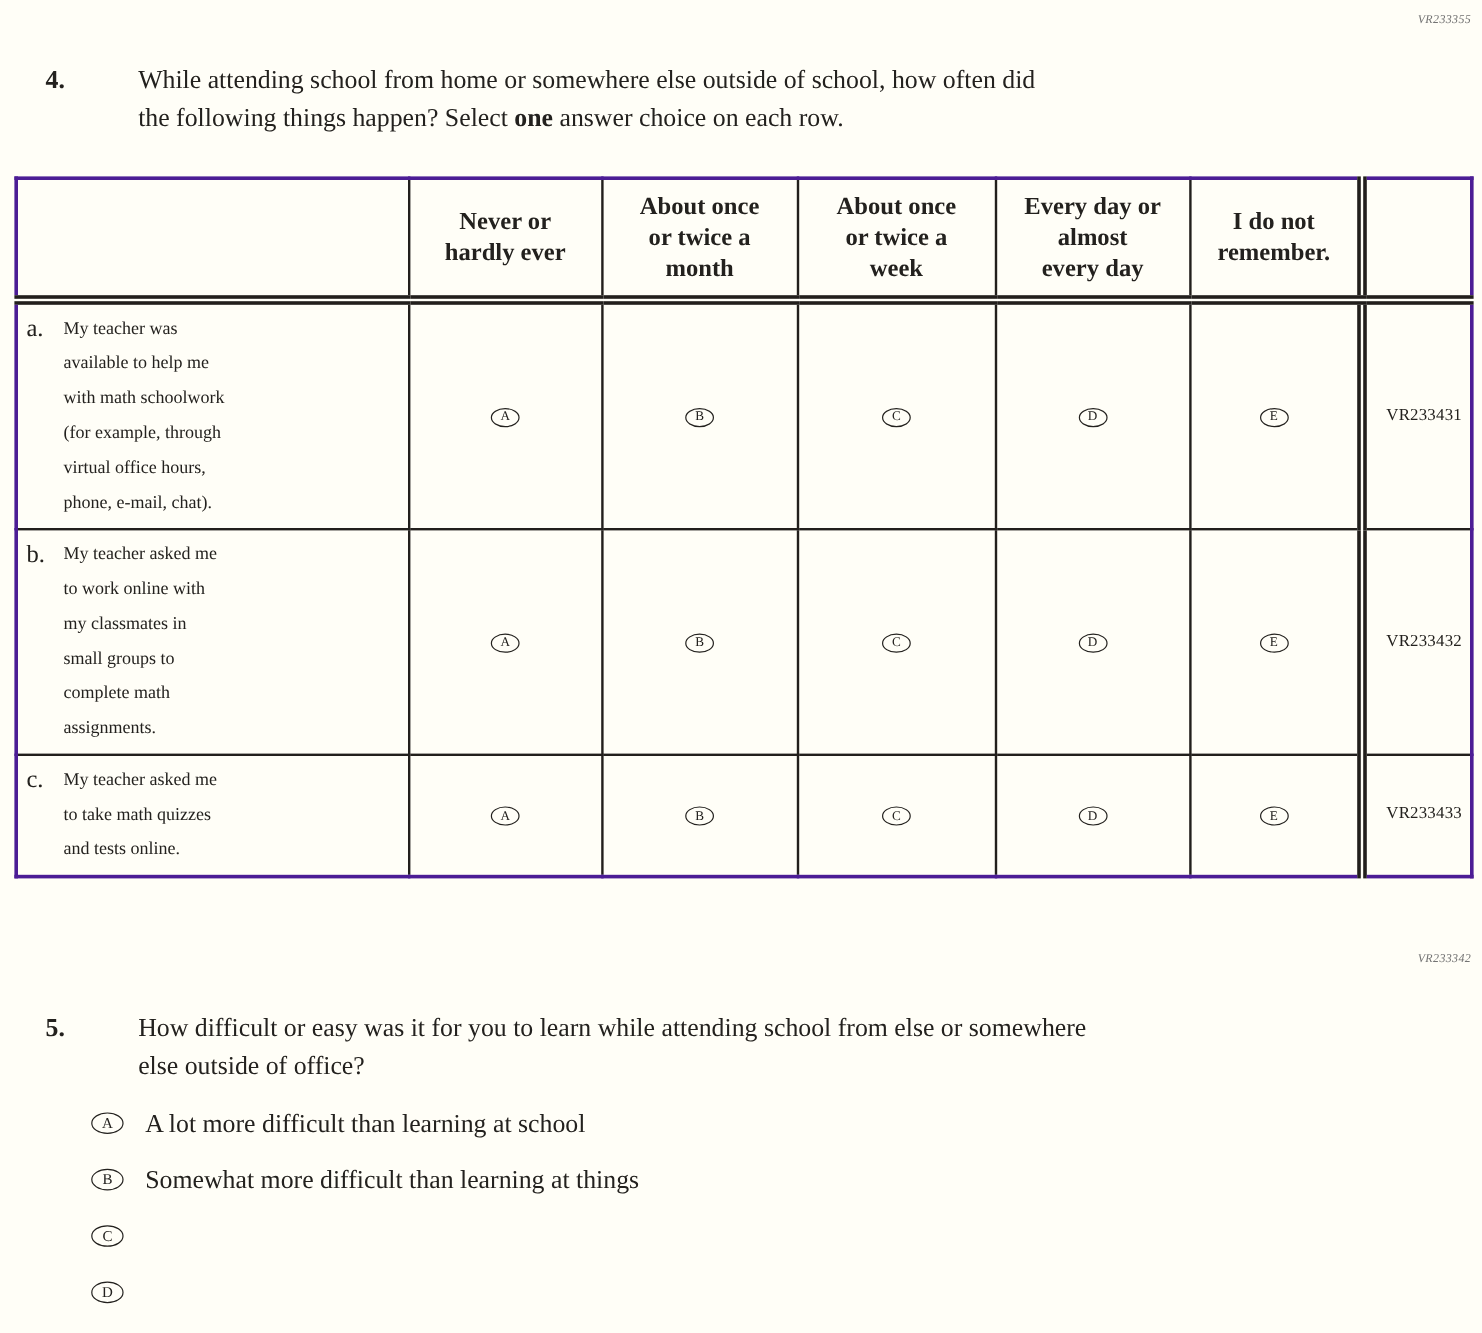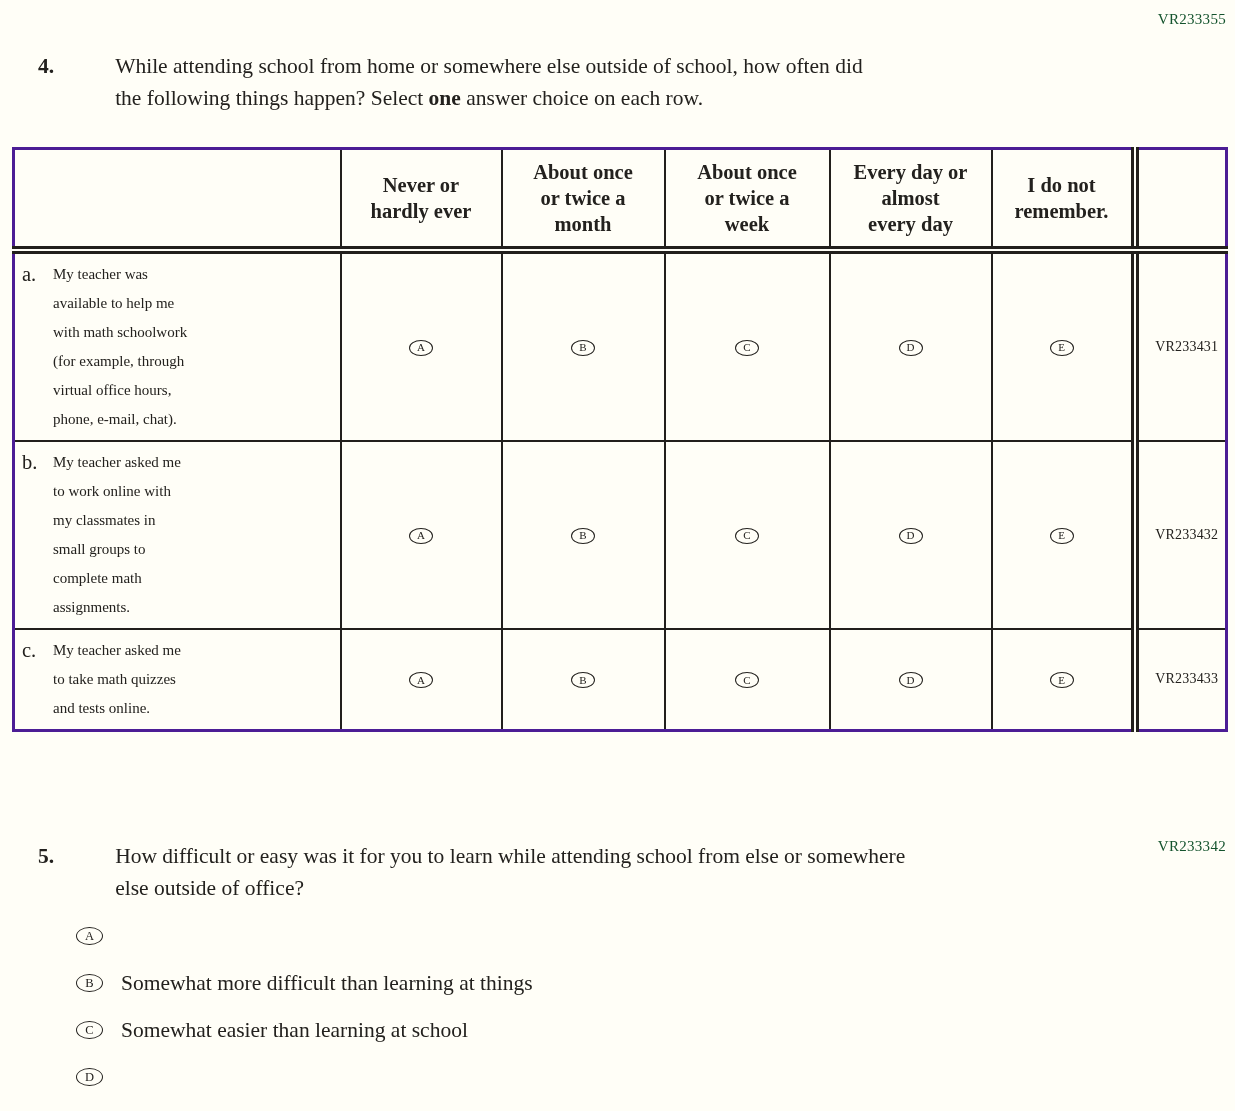--- a/index.html
+++ b/index.html
@@ -9,26 +9,27 @@
     width: 1235px;
     height: 1111px;
     font-family: "Liberation Serif", serif;
     color: #23211e;
     overflow: hidden;
   }
 
   .form-code {
     position: absolute;
     right: 9px;
-    font-size: 15px;
+    font-size: 10px;
     letter-spacing: 0.3px;
-    color: #14532d;
+    color: #737373;
+    font-style: italic;
   }
   .form-code.top { top: 11px; }
-  .form-code.mid { top: 838px; }
+  .form-code.mid { top: 794px; }
 
   .question {
     position: absolute;
     left: 38px;
     display: flex;
     gap: 13px;
     font-size: 21.5px;
     line-height: 31.5px;
   }
   .question .qnum { font-weight: bold; flex: none; }
@@ -225,25 +226,25 @@
 
 <div class="question q5">
   <div class="qnum">5.</div>
   <div class="qtext"><span>How difficult or easy was it for you to learn while attending school from else or somewhere</span>
 <span>else outside of office?</span></div>
 </div>
 
 <div class="options">
   <div class="option">
     <span class="bubble">A</span>
+    <span class="option-text">A lot more difficult than learning at school</span>
   </div>
   <div class="option">
     <span class="bubble">B</span>
     <span class="option-text">Somewhat more difficult than learning at things</span>
   </div>
   <div class="option">
     <span class="bubble">C</span>
-    <span class="option-text">Somewhat easier than learning at school</span>
   </div>
   <div class="option">
     <span class="bubble">D</span>
   </div>
 </div>
 
 </body></html>

